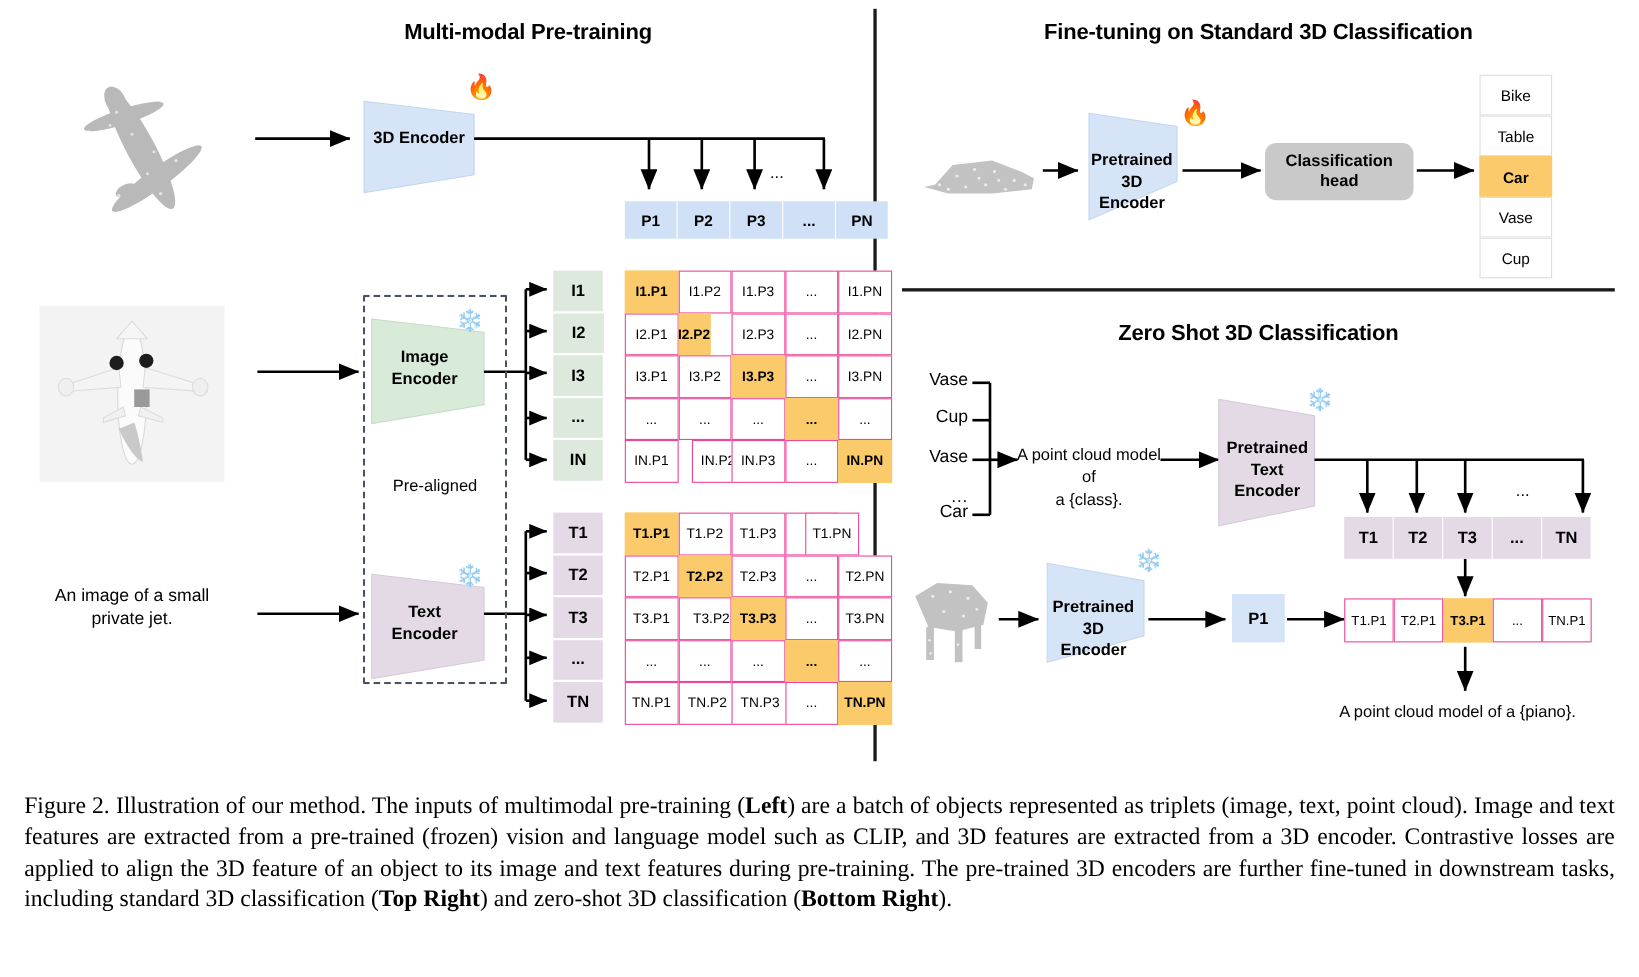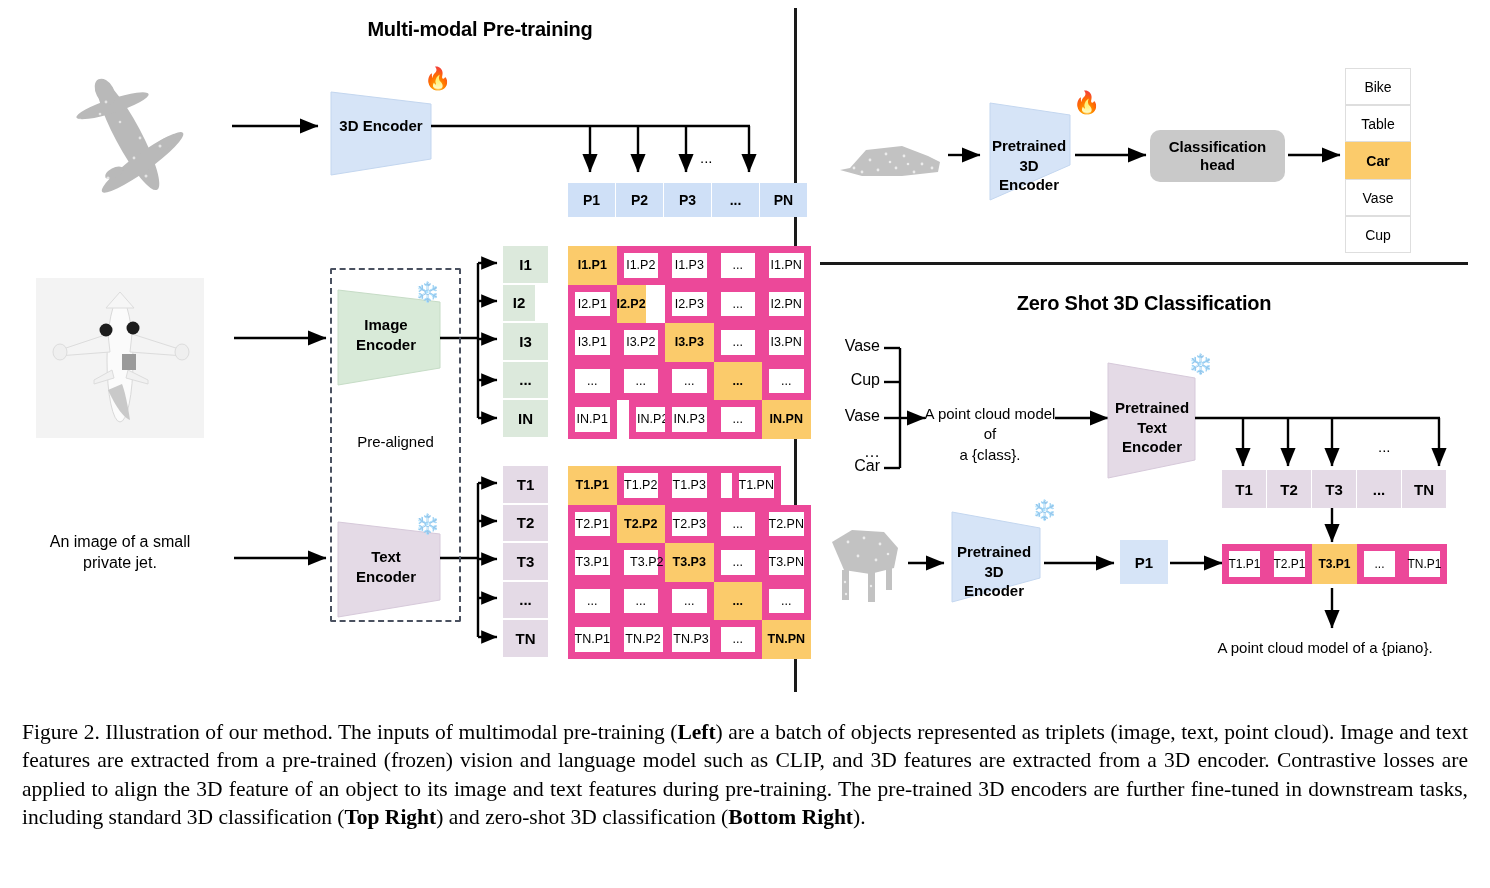--- a/index.html
+++ b/index.html
@@ -23,21 +23,21 @@
     position:absolute; font-weight:bold; font-size:20px; letter-spacing:-0.2px;
     text-align:center; white-space:nowrap;
   }
   #title-left   { left:180px; top:18px; width:600px; }
   #title-ft     { left:820px; top:18px; width:648px; }
   #title-zs     { left:820px; top:292px; width:648px; }
 
   .cell {
     position:absolute;
     display:flex; align-items:center; justify-content:center;
-    font-size:12.5px; background:#ffffff; border:7px solid #ec4899;
+    font-size:12.5px; background:#ffffff; border:1px solid #ec4899;
   }
   .cell.hl { background:#fbcb6b; font-weight:bold; border-color:#fbcb6b; }
 
   .tag {
     position:absolute; display:flex; align-items:center; justify-content:center;
     font-weight:bold; font-size:15px;
   }
   .tag.green  { background:#dce9dc; }
   .tag.purple { background:#e4dae6; }
   .tag.blue   { background:#cfe0f7; }
@@ -82,20 +82,21 @@
 </style>
 </head>
 <body>
 
 <div class="fig">
 
   <div class="v-divider"></div>
   <div class="h-divider"></div>
 
   <div class="panel-title" id="title-left">Multi-modal Pre-training</div>
+  <div class="panel-title" id="title-ft">Fine-tuning on Standard 3D Classification</div>
   <div class="panel-title" id="title-zs">Zero Shot 3D Classification</div>
 
   <svg class="ov" viewBox="0 0 1490 700">
     <defs>
       <marker id="ah" markerWidth="9" markerHeight="9" refX="7.6" refY="3.2" orient="auto">
         <path d="M0,0 L7.8,3.2 L0,6.4 z" fill="#000"></path>
       </marker>
       <marker id="ahs" markerWidth="8" markerHeight="8" refX="6.6" refY="2.8" orient="auto">
         <path d="M0,0 L6.8,2.8 L0,5.6 z" fill="#000"></path>
       </marker>
@@ -284,21 +285,21 @@
   <div id="p-row">
       <div class="tag blue" style="left:568px; top:183px; width:47px; height:34px; font-size:14px;">P1</div>
       <div class="tag blue" style="left:616px; top:183px; width:47px; height:34px; font-size:14px;">P2</div>
       <div class="tag blue" style="left:664px; top:183px; width:47px; height:34px; font-size:14px;">P3</div>
       <div class="tag blue" style="left:712px; top:183px; width:47px; height:34px; font-size:14px;">...</div>
       <div class="tag blue" style="left:760px; top:183px; width:47px; height:34px; font-size:14px;">PN</div>
     </div>
 
   <div id="i-tags">
       <div class="tag green" style="left:503px; top:246px; width:45px; height:36.5px;">I1</div>
-      <div class="tag green" style="left:503px; top:284.5px; width:32px; height:36.5px;">I2</div>
+      <div class="tag green" style="left:503px; top:284.5px; width:46px; height:36.5px;">I2</div>
       <div class="tag green" style="left:503px; top:323px; width:45px; height:36.5px;">I3</div>
       <div class="tag green" style="left:503px; top:361.5px; width:45px; height:36.5px;">...</div>
       <div class="tag green" style="left:503px; top:400px; width:45px; height:36.5px;">IN</div>
     </div>
   <div id="i-matrix">
       <div class="cell hl" style="left:568px; top:246px; width:48.5px; height:38.5px;">I1.P1</div>
       <div class="cell" style="left:616.5px; top:246px; width:48.5px; height:38.5px;">I1.P2</div>
       <div class="cell" style="left:665px; top:246px; width:48.5px; height:38.5px;">I1.P3</div>
       <div class="cell" style="left:713.5px; top:246px; width:48.5px; height:38.5px;">...</div>
       <div class="cell" style="left:762px; top:246px; width:48.5px; height:38.5px;">I1.PN</div>

